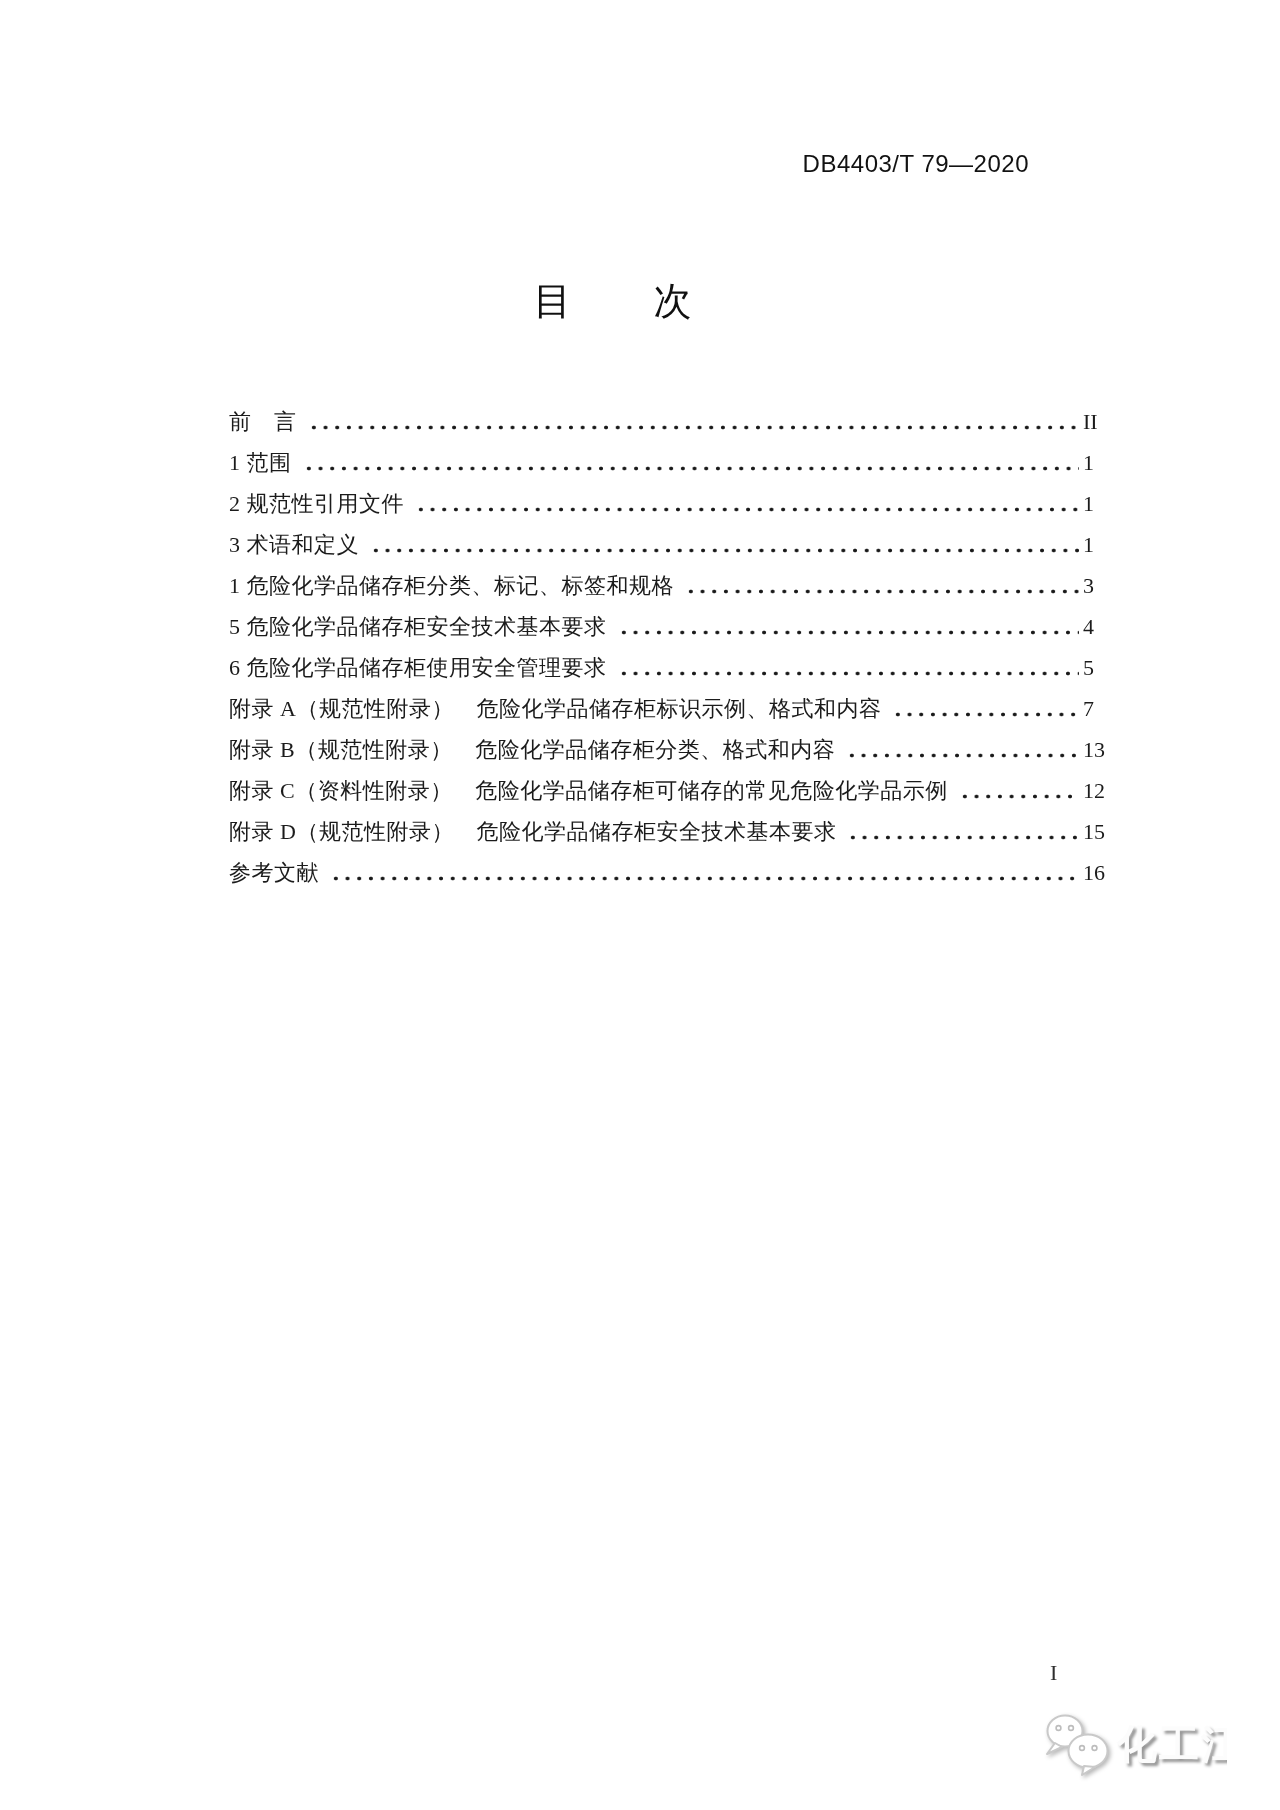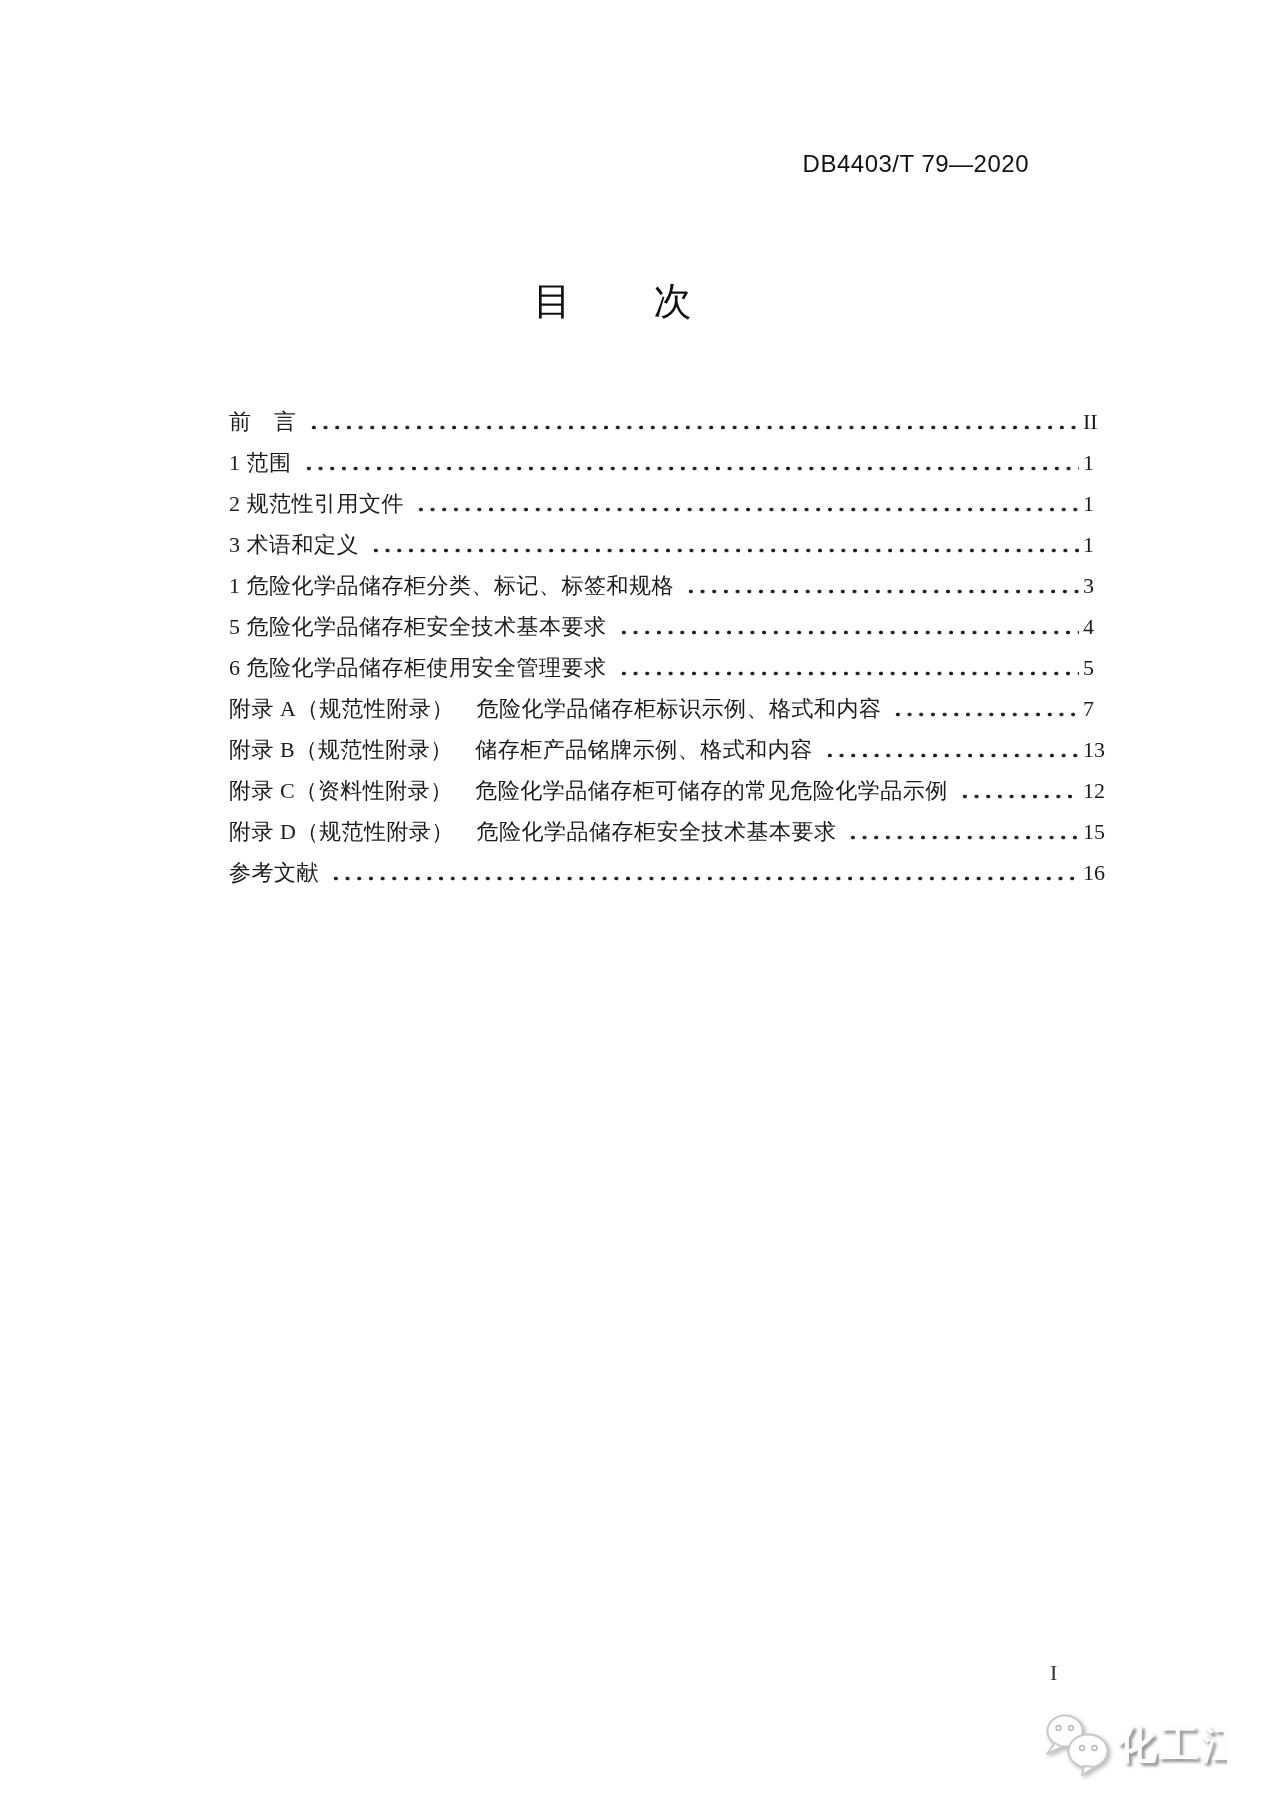--- a/index.html
+++ b/index.html
@@ -111,21 +111,21 @@
       <span class="toc-page">5</span>
     </div>
 
     <div class="toc-row">
       <span class="toc-label">附录 A（规范性附录）　危险化学品储存柜标识示例、格式和内容</span>
       <span class="toc-dots"></span>
       <span class="toc-page">7</span>
     </div>
 
     <div class="toc-row">
-      <span class="toc-label">附录 B（规范性附录）　储存柜产品铭牌示例、格式和内容</span>
+      <span class="toc-label">附录 B（规范性附录）　危险化学品储存柜分类、格式和内容</span>
       <span class="toc-dots"></span>
       <span class="toc-page">13</span>
     </div>
 
     <div class="toc-row">
       <span class="toc-label">附录 C（资料性附录）　危险化学品储存柜可储存的常见危险化学品示例</span>
       <span class="toc-dots"></span>
       <span class="toc-page">12</span>
     </div>
 

